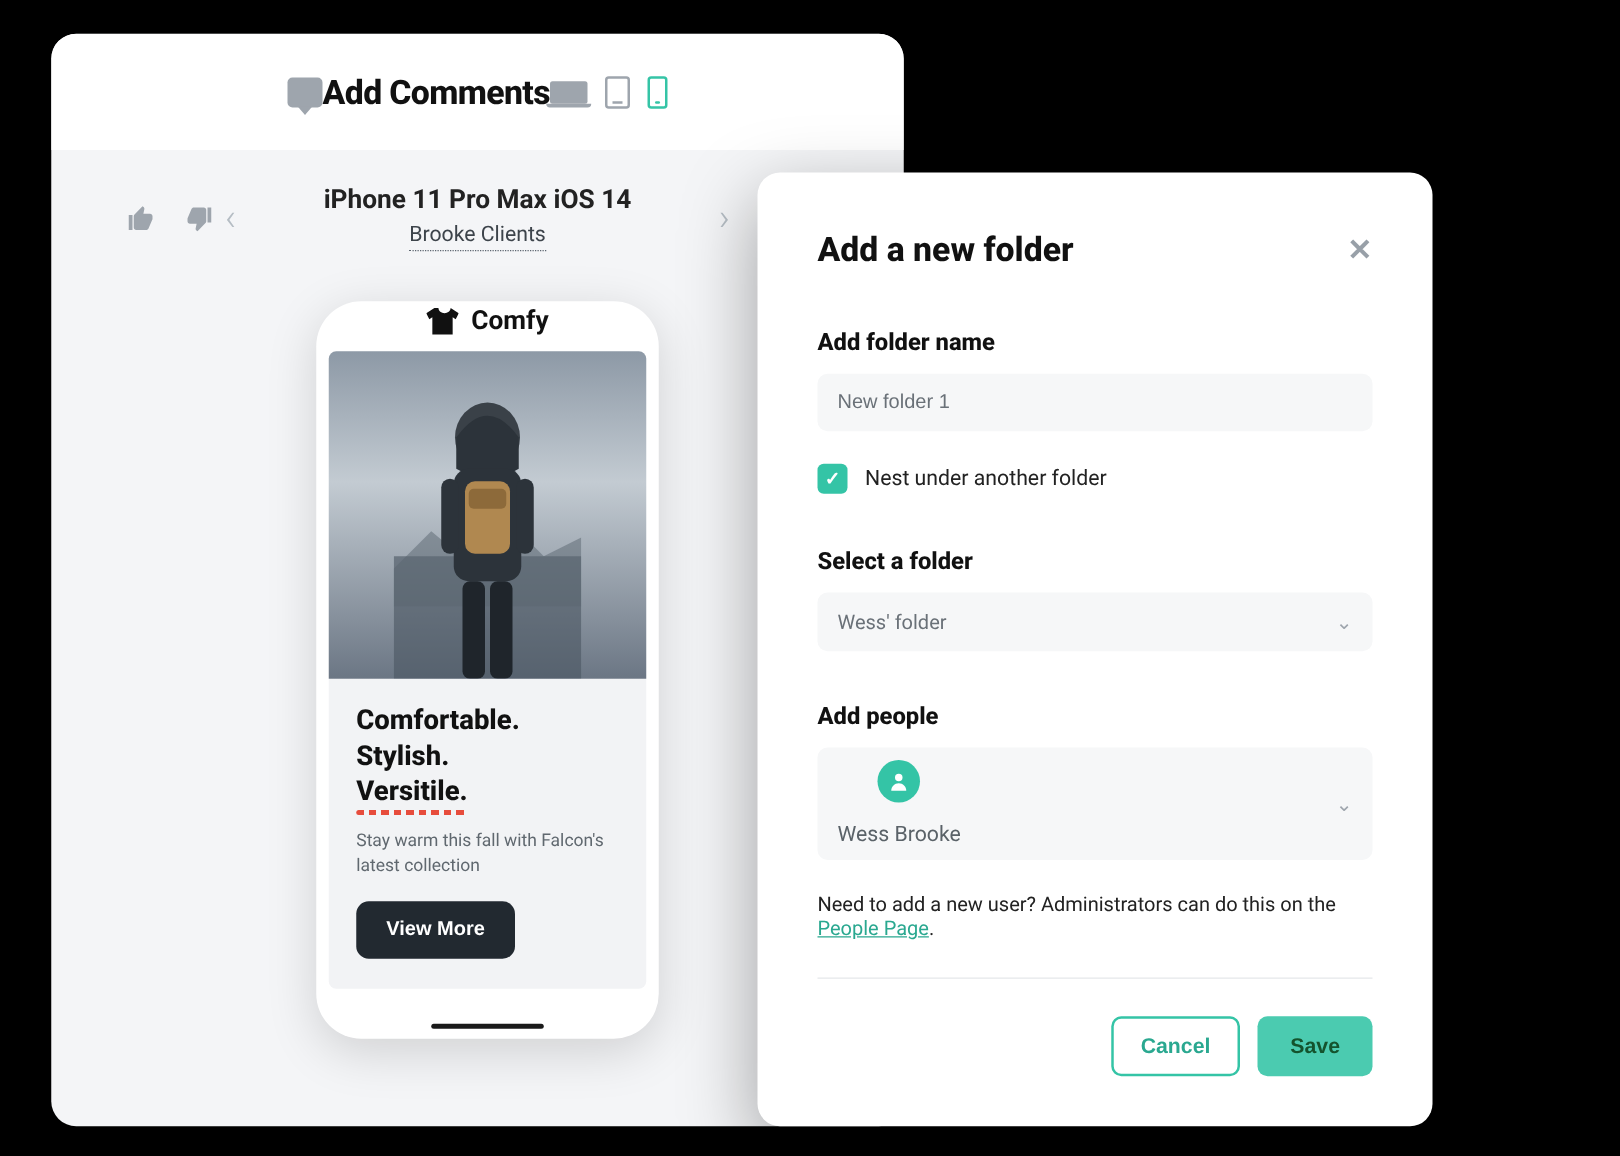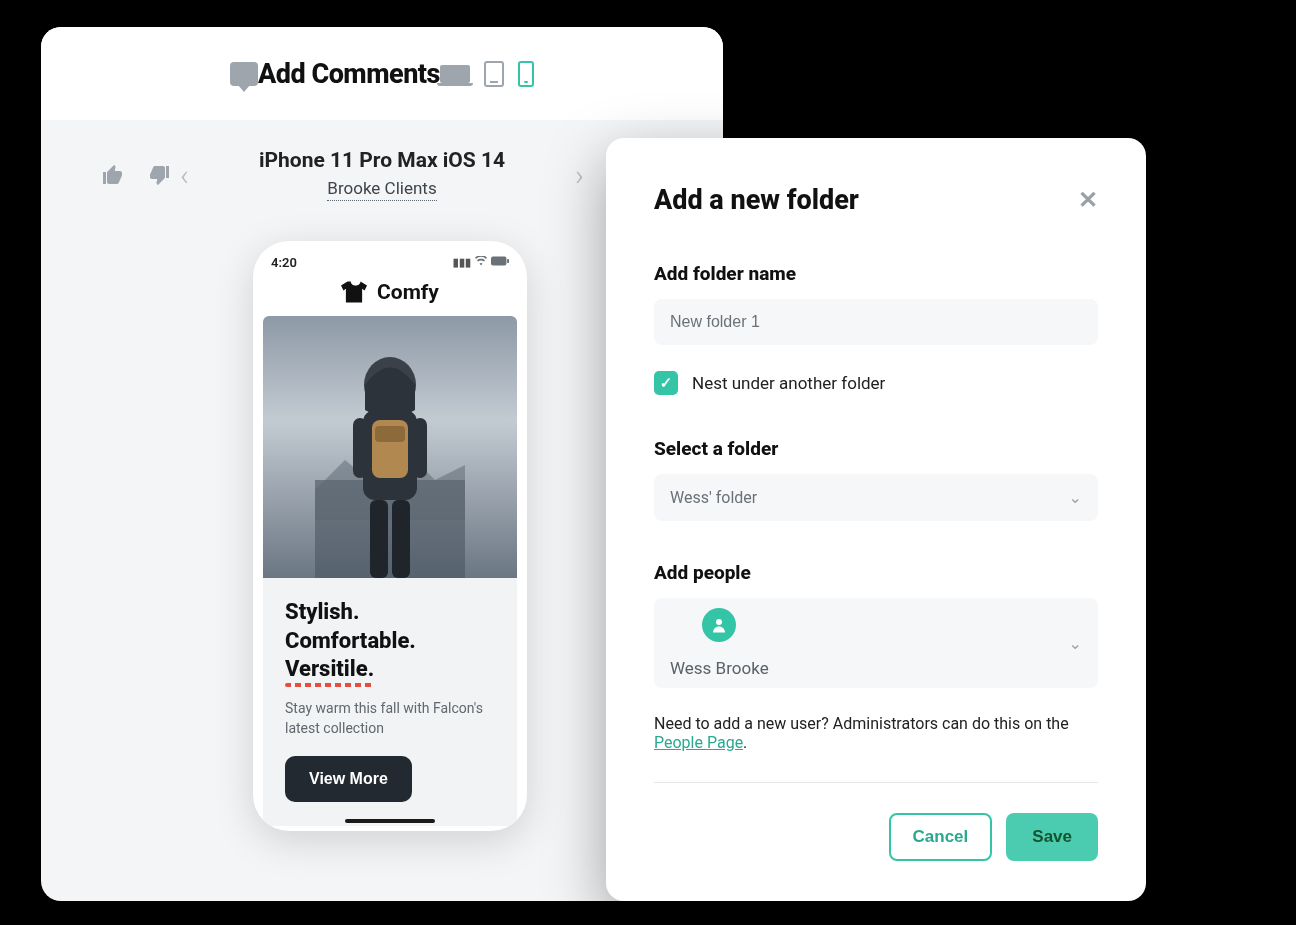--- a/index.html
+++ b/index.html
@@ -174,37 +174,20 @@
       <div class="client-center">
         <div class="device-name">iPhone 11 Pro Max iOS 14</div>
         <span class="switch-link">Brooke Clients</span>
       </div>
       <span class="chev">›</span>
     </div>
     <div style="width:70px"></div>
   </div>
 
   <div class="phone-mock">
-    <div class="status-bar">
-      <span>4:20</span>
-      <span class="status-right">
-        <span>▮▮▮</span>
-        <span>
-          <svg width="12" height="10" viewBox="0 0 24 18" fill="#6a7178">
-              <path d="M12 18l3-4c-1.8-1.4-4.2-1.4-6 0l3 4zm-6-8c3.3-2.7 8.7-2.7 12 0l2-2.6C15.4 3.8 8.6 3.8 4 7.4L6 10zm-4-5.2C7.6-1 16.4-1 22 4.8l2-2.6C16.9-4.6 7.1-4.6 0 2.2L2 4.8z"></path>
-            </svg>
-        </span>
-        <span>
-          <svg width="18" height="10" viewBox="0 0 28 14" fill="#6a7178">
-              <rect x="0" y="0" width="24" height="14" rx="3"></rect>
-              <rect x="25" y="4" width="3" height="6" rx="1"></rect>
-            </svg>
-        </span>
-      </span>
-    </div>
     <div class="app-header">
       <span class="tshirt-icon">
         <svg class="tshirt-svg" viewBox="0 0 32 26" width="26" height="22" fill="#111">
             <path d="M8 0L0 5l3 6 3-2v17h20V9l3 2 3-6-8-5c0 3-3 5-6 5s-6-2-6-5H8z"></path>
           </svg>
       </span>
       <span class="brand-name">Comfy</span>
     </div>
 
     <div class="content-card">
@@ -217,22 +200,22 @@
           <rect x="48" y="70" width="54" height="90" rx="12" fill="#2c333a"></rect>
           <rect x="57" y="80" width="36" height="58" rx="8" fill="#b08850"></rect>
           <rect x="60" y="86" width="30" height="16" rx="4" fill="#8d6a3a"></rect>
           <rect x="55" y="160" width="18" height="78" rx="6" fill="#1f252b"></rect>
           <rect x="77" y="160" width="18" height="78" rx="6" fill="#1f252b"></rect>
           <rect x="38" y="78" width="14" height="60" rx="7" fill="#2c333a"></rect>
           <rect x="98" y="78" width="14" height="60" rx="7" fill="#2c333a"></rect>
         </svg>
       </div>
       <div class="text-block">
+        <div class="headline-line">Comfortable.</div>
         <div class="headline-line">Stylish.</div>
-        <div class="headline-line">Comfortable.</div>
         <div class="headline-line"><span class="spell-underline">Versitile.</span></div>
         <div class="subtext">Stay warm this fall with Falcon's latest collection</div>
         <button class="view-more-btn">View More</button>
       </div>
     </div>
     <div class="home-indicator"></div>
   </div>
 </div>
 
 <div class="modal">

